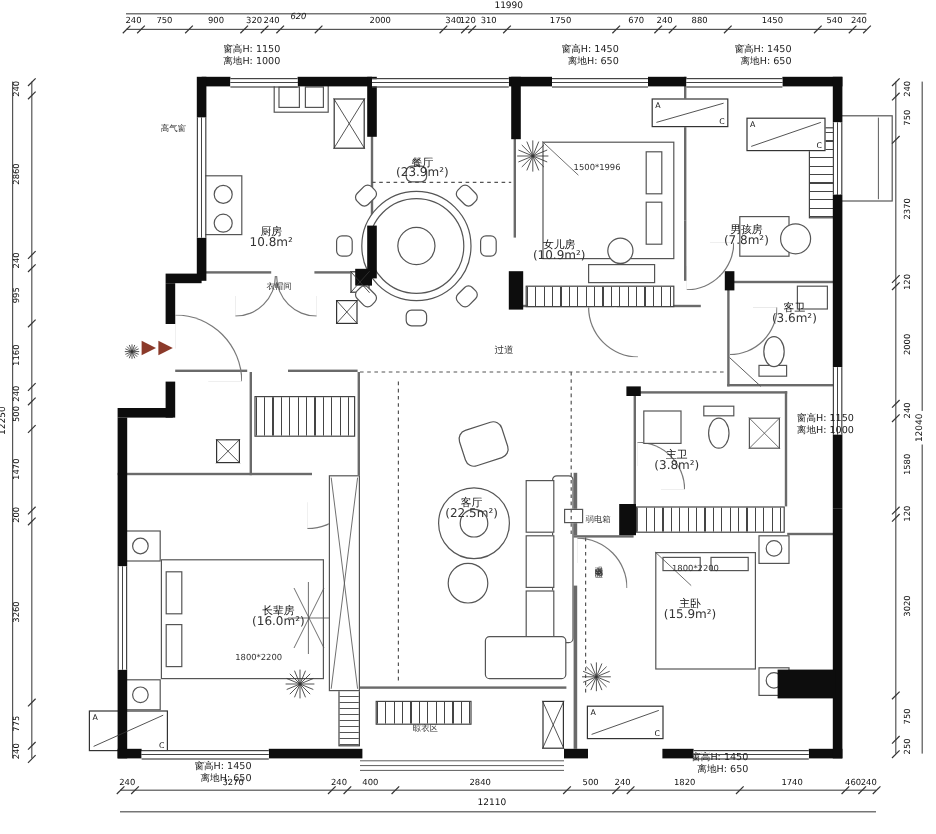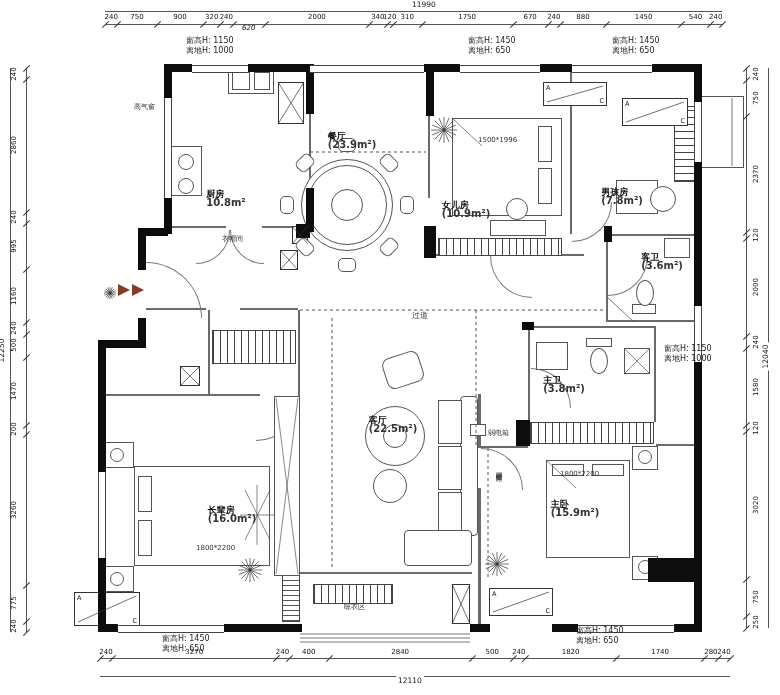--- a/index.html
+++ b/index.html
@@ -19,22 +19,22 @@
   .striph{border:1px solid #444;background:repeating-linear-gradient(0deg,#555 0 1px,#fff 1px 5px);z-index:2;box-sizing:border-box;}
   .hatch{border:1px solid #333;background:#fff;z-index:2;box-sizing:border-box;}
   .door{background:transparent;z-index:2;box-sizing:border-box;}
   .door.tr{border-top:1px solid #777;border-right:1px solid #777;border-top-right-radius:100%;}
   .door.bl{border-bottom:1px solid #777;border-left:1px solid #777;border-bottom-left-radius:100%;}
   .door.br{border-bottom:1px solid #777;border-right:1px solid #777;border-bottom-right-radius:100%;}
   .dimline{background:#555;z-index:1;}
   .tick{width:1px;height:9px;background:#333;transform:rotate(45deg);z-index:2;}
   .dimlab{font-size:7px;line-height:8px;color:#111;text-align:center;z-index:4;white-space:nowrap;}
   .dimtotal{font-size:7.5px;color:#111;z-index:4;white-space:nowrap;background:#fff;padding:0 2px;}
-  .note{font-size:8px;line-height:10px;color:#222;z-index:5;white-space:nowrap;}
-  .roomlab{z-index:5;text-align:left;transform:translate(-50%,-50%);font-weight:bold;}
+  .note{font-size:8px;line-height:10px;color:#222;z-index:5;white-space:nowrap;text-align:right;}
+  .roomlab{z-index:5;text-align:center;transform:translate(-50%,-50%);}
   .roomlab .nm{font-size:9px;line-height:10px;color:#111;}
   .roomlab .ar{font-size:10px;line-height:8px;color:#333;}
   .misclab{font-size:7px;color:#333;z-index:5;white-space:nowrap;}
   .vtext{writing-mode:vertical-rl;letter-spacing:1px;}
   .secbox{border:1px solid #333;background:#fff;z-index:2;box-sizing:border-box;}
   .secA{position:absolute;left:2px;top:1px;font-size:6.5px;color:#111;}
   .secC{position:absolute;right:2px;bottom:0px;font-size:6.5px;color:#111;}
   svg#overlay{position:absolute;left:0;top:0;z-index:4;pointer-events:none;}
 </style>
 </head>
@@ -205,21 +205,21 @@
       <div class="abs dimlab" style="left: 91.2481px; top: 13px; width: 40px; height: 8px;">240</div>
       <div class="abs tick" style="left: 117.496px; top: 20px;"></div>
       <div class="abs dimlab" style="left: 117.022px; top: 13px; width: 40px; height: 8px;">750</div>
       <div class="abs tick" style="left: 156.547px; top: 20px;"></div>
       <div class="abs dimlab" style="left: 159.977px; top: 13px; width: 40px; height: 8px;">900</div>
       <div class="abs tick" style="left: 203.408px; top: 20px;"></div>
       <div class="abs dimlab" style="left: 191.738px; top: 13px; width: 40px; height: 8px;">320</div>
       <div class="abs tick" style="left: 220.069px; top: 20px;"></div>
       <div class="abs dimlab" style="left: 206.317px; top: 13px; width: 40px; height: 8px;">240</div>
       <div class="abs tick" style="left: 232.565px; top: 20px;"></div>
-      <div class="abs dimlab" style="left: 228.706px; top: 24px; width: 40px; height: 8px; font-style: italic;">620</div>
+      <div class="abs dimlab" style="left: 228.706px; top: 10px; width: 40px; height: 8px; font-style: italic;">620</div>
       <div class="abs tick" style="left: 264.847px; top: 20px;"></div>
       <div class="abs dimlab" style="left: 296.915px; top: 13px; width: 40px; height: 8px;">2000</div>
       <div class="abs tick" style="left: 368.982px; top: 20px;"></div>
       <div class="abs dimlab" style="left: 357.834px; top: 13px; width: 40px; height: 8px;">340</div>
       <div class="abs tick" style="left: 386.685px; top: 20px;"></div>
       <div class="abs dimlab" style="left: 369.809px; top: 13px; width: 40px; height: 8px;">120</div>
       <div class="abs tick" style="left: 392.933px; top: 20px;"></div>
       <div class="abs dimlab" style="left: 387.252px; top: 13px; width: 40px; height: 8px;">310</div>
       <div class="abs tick" style="left: 421.57px; top: 20px;"></div>
       <div class="abs dimlab" style="left: 447.13px; top: 13px; width: 40px; height: 8px;">1750</div>
@@ -249,21 +249,21 @@
       <div class="abs dimlab" style="left: 380.168px; top: 648px; width: 40px; height: 8px;">2840</div>
       <div class="abs tick" style="left: 471.564px; top: 654px;"></div>
       <div class="abs dimlab" style="left: 472.179px; top: 648px; width: 40px; height: 8px;">500</div>
       <div class="abs tick" style="left: 512.793px; top: 654px;"></div>
       <div class="abs dimlab" style="left: 498.827px; top: 648px; width: 40px; height: 8px;">240</div>
       <div class="abs tick" style="left: 524.86px; top: 654px;"></div>
       <div class="abs dimlab" style="left: 550.615px; top: 648px; width: 40px; height: 8px;">1820</div>
       <div class="abs tick" style="left: 616.369px; top: 654px;"></div>
       <div class="abs dimlab" style="left: 640.112px; top: 648px; width: 40px; height: 8px;">1740</div>
       <div class="abs tick" style="left: 703.855px; top: 654px;"></div>
-      <div class="abs dimlab" style="left: 690.894px; top: 648px; width: 40px; height: 8px;">280</div>
+      <div class="abs dimlab" style="left: 690.894px; top: 648px; width: 40px; height: 8px;">460</div>
       <div class="abs tick" style="left: 717.933px; top: 654px;"></div>
       <div class="abs dimlab" style="left: 703.966px; top: 648px; width: 40px; height: 8px;">240</div>
       <div class="abs tick" style="left: 730px; top: 654px;"></div>
       <div class="abs dimline" style="left: 26px; top: 68px; width: 1px; height: 564px;"></div>
       <div class="abs tick" style="left: 26px; top: 64px;"></div>
       <div class="abs dimlab" style="left: -6px; top: 69.5567px; width: 40px; height: 8px; transform: rotate(-90deg);">240</div>
       <div class="abs tick" style="left: 26px; top: 75.1133px;"></div>
       <div class="abs dimlab" style="left: -6px; top: 141.33px; width: 40px; height: 8px; transform: rotate(-90deg);">2860</div>
       <div class="abs tick" style="left: 26px; top: 207.547px;"></div>
       <div class="abs dimlab" style="left: -6px; top: 213.103px; width: 40px; height: 8px; transform: rotate(-90deg);">240</div>
@@ -367,21 +367,21 @@
         <div class="ar">(22.5m²)</div>
       </div>
       <div class="abs roomlab" style="left: 575px; top: 508px;">
         <div class="nm">主卧</div>
         <div class="ar">(15.9m²)</div>
       </div>
       <div class="abs roomlab" style="left: 232px; top: 514px;">
         <div class="nm">长辈房</div>
         <div class="ar">(16.0m²)</div>
       </div>
-      <div class="abs misclab" style="left: 412px; top: 286px; font-size: 8px; margin-top: 24px;">过道</div>
+      <div class="abs misclab" style="left: 412px; top: 286px; font-size: 8px;">过道</div>
       <div class="abs misclab" style="left: 222px; top: 234px; font-size: 7px;">衣帽间</div>
       <div class="abs misclab" style="left: 344px; top: 602px; font-size: 7px;">晾衣区</div>
       <div class="abs misclab" style="left: 488px; top: 428px; font-size: 7px;">弱电箱</div>
       <div class="abs misclab" style="left: 134px; top: 102px; font-size: 7px;">高气窗</div>
       <div class="abs misclab" style="left: 478px; top: 136px; font-size: 7px;">1500*1996</div>
       <div class="abs misclab" style="left: 560px; top: 470px; font-size: 7px;">1800*2200</div>
       <div class="abs misclab" style="left: 196px; top: 544px; font-size: 7px;">1800*2200</div>
       <div class="abs misclab vtext" style="left: 494px; top: 466px; font-size: 6.5px;">强弱电箱区</div>
     </div>
   <svg id="overlay" width="780" height="695">
@@ -449,16 +449,16 @@
       <line x1="107.70389940580947" y1="287.45672280493227" x2="112.29610059419053" y2="298.54327719506773" stroke="#333" stroke-width="0.7"></line>
       <line x1="110" y1="287" x2="110" y2="299" stroke="#333" stroke-width="0.7"></line>
       <line x1="112.29610059419053" y1="287.45672280493227" x2="107.70389940580947" y2="298.54327719506773" stroke="#333" stroke-width="0.7"></line>
       <line x1="114.24264068711929" y1="288.75735931288074" x2="105.75735931288071" y2="297.24264068711926" stroke="#333" stroke-width="0.7"></line>
       <line x1="115.54327719506772" y1="290.70389940580947" x2="104.45672280493228" y2="295.29610059419053" stroke="#333" stroke-width="0.7"></line>
       <polygon points="118,284 118,296 130,290" fill="#8B3A2A"></polygon>
       <polygon points="132,284 132,296 144,290" fill="#8B3A2A"></polygon>
     </svg>
 
   <div class="abs dimtotal" style="left:410px;top:0px;">11990</div>
-  <div class="abs dimtotal" style="left:396px;top:664px;margin-top:12px;">12110</div>
+  <div class="abs dimtotal" style="left:396px;top:664px;">12110</div>
   <div class="abs dimtotal" style="left:-12px;top:346px;transform:rotate(-90deg);">12250</div>
   <div class="abs dimtotal" style="left:752px;top:352px;transform:rotate(-90deg);">12040</div>
 </div>
 
 </body></html>

